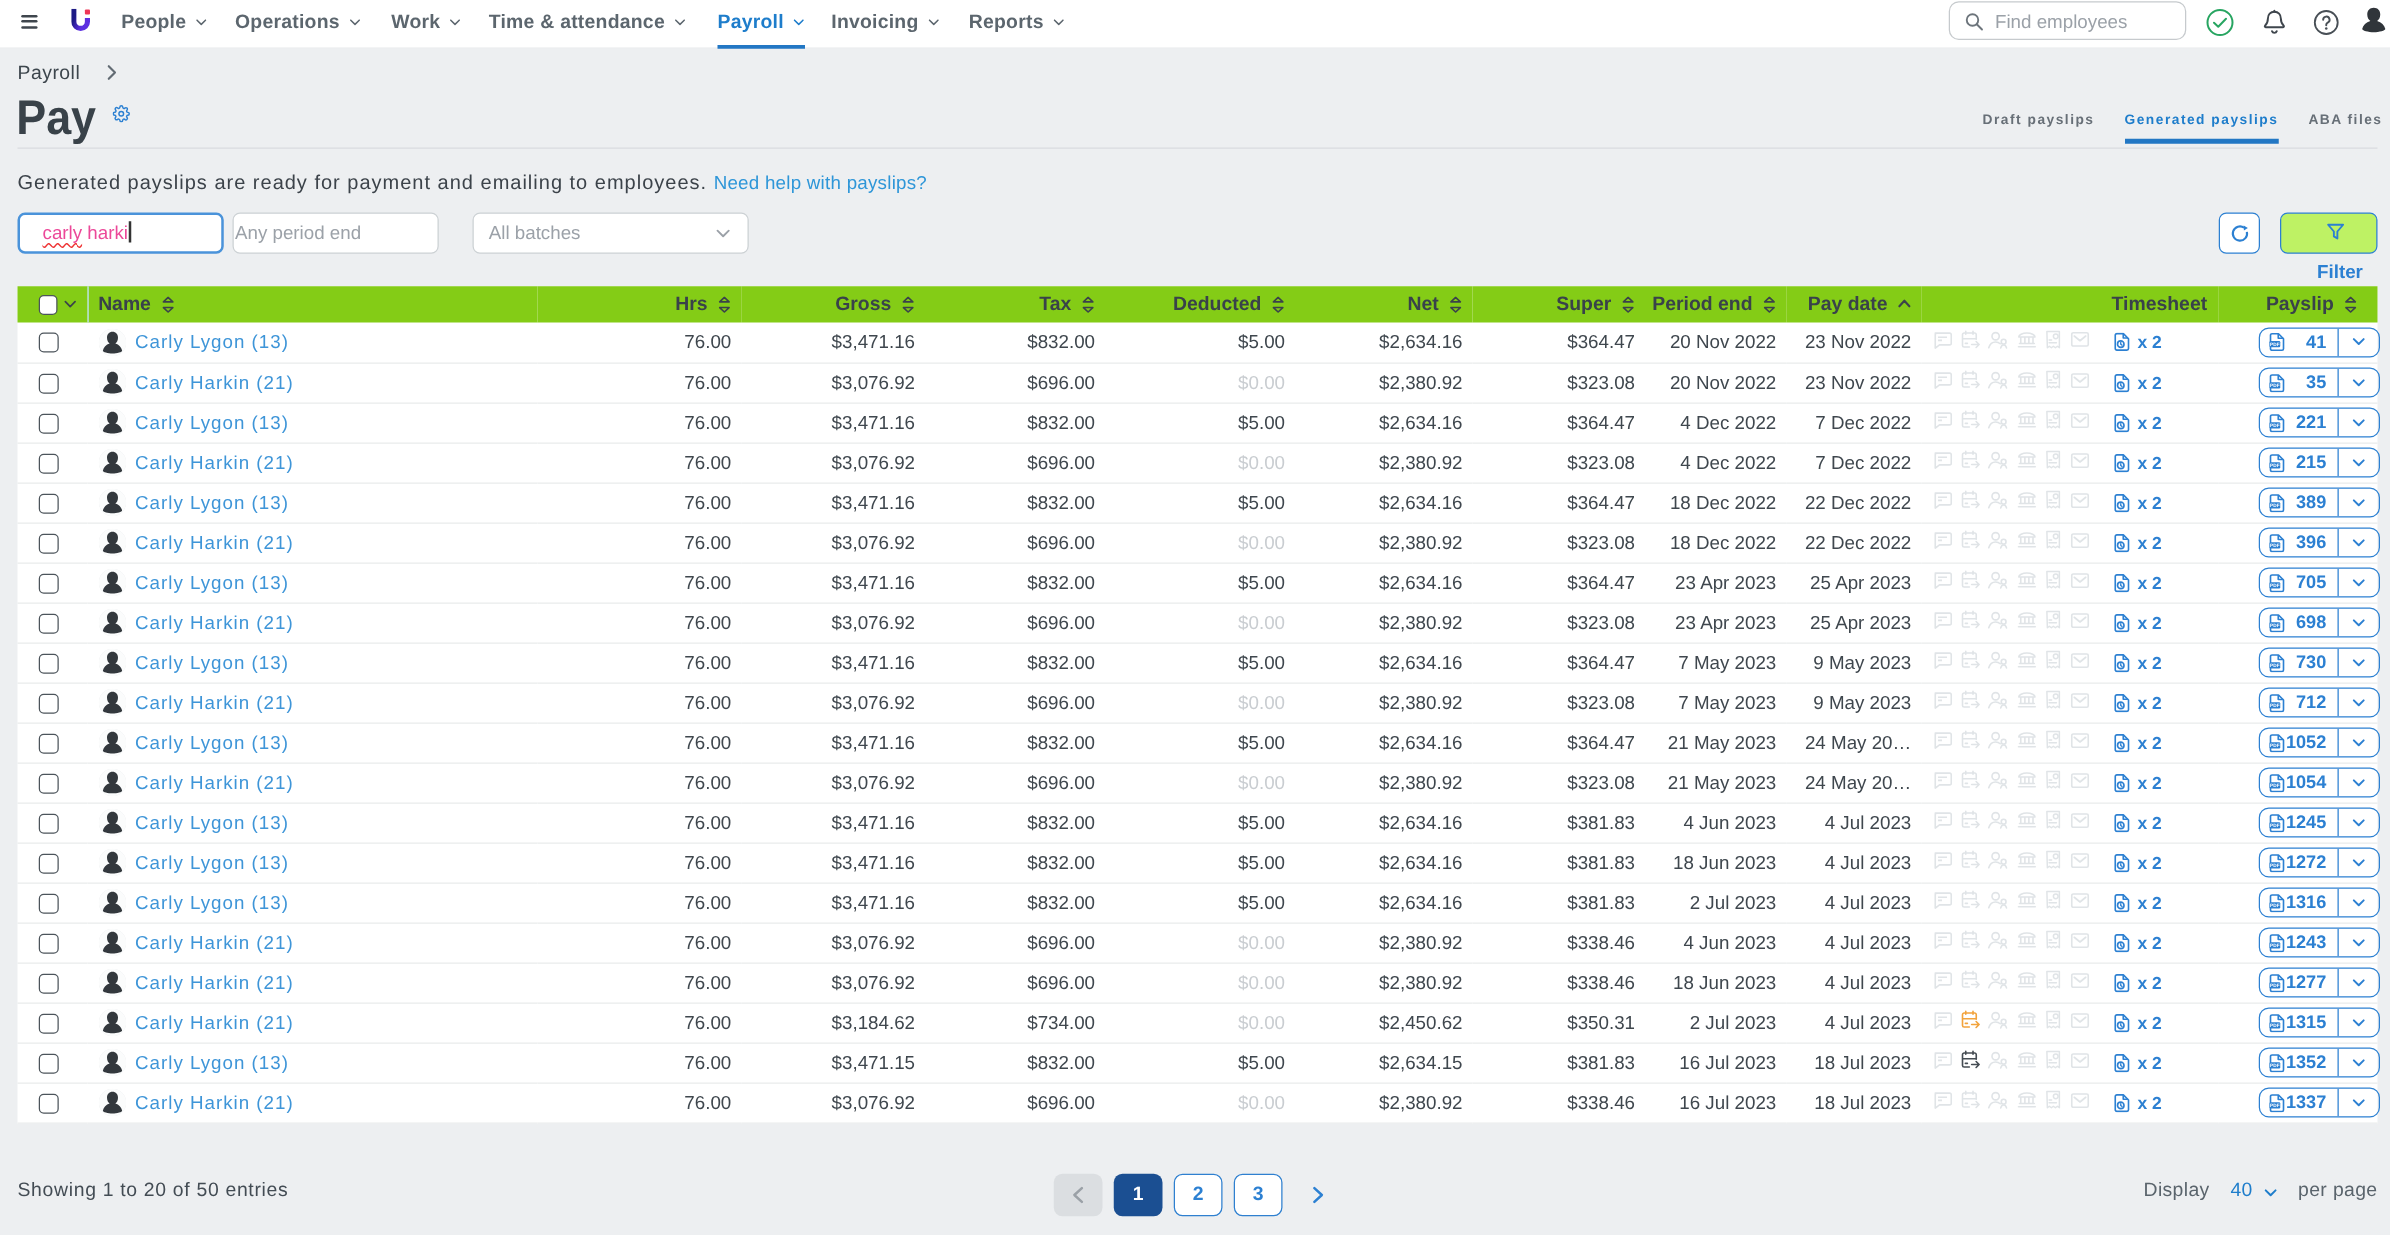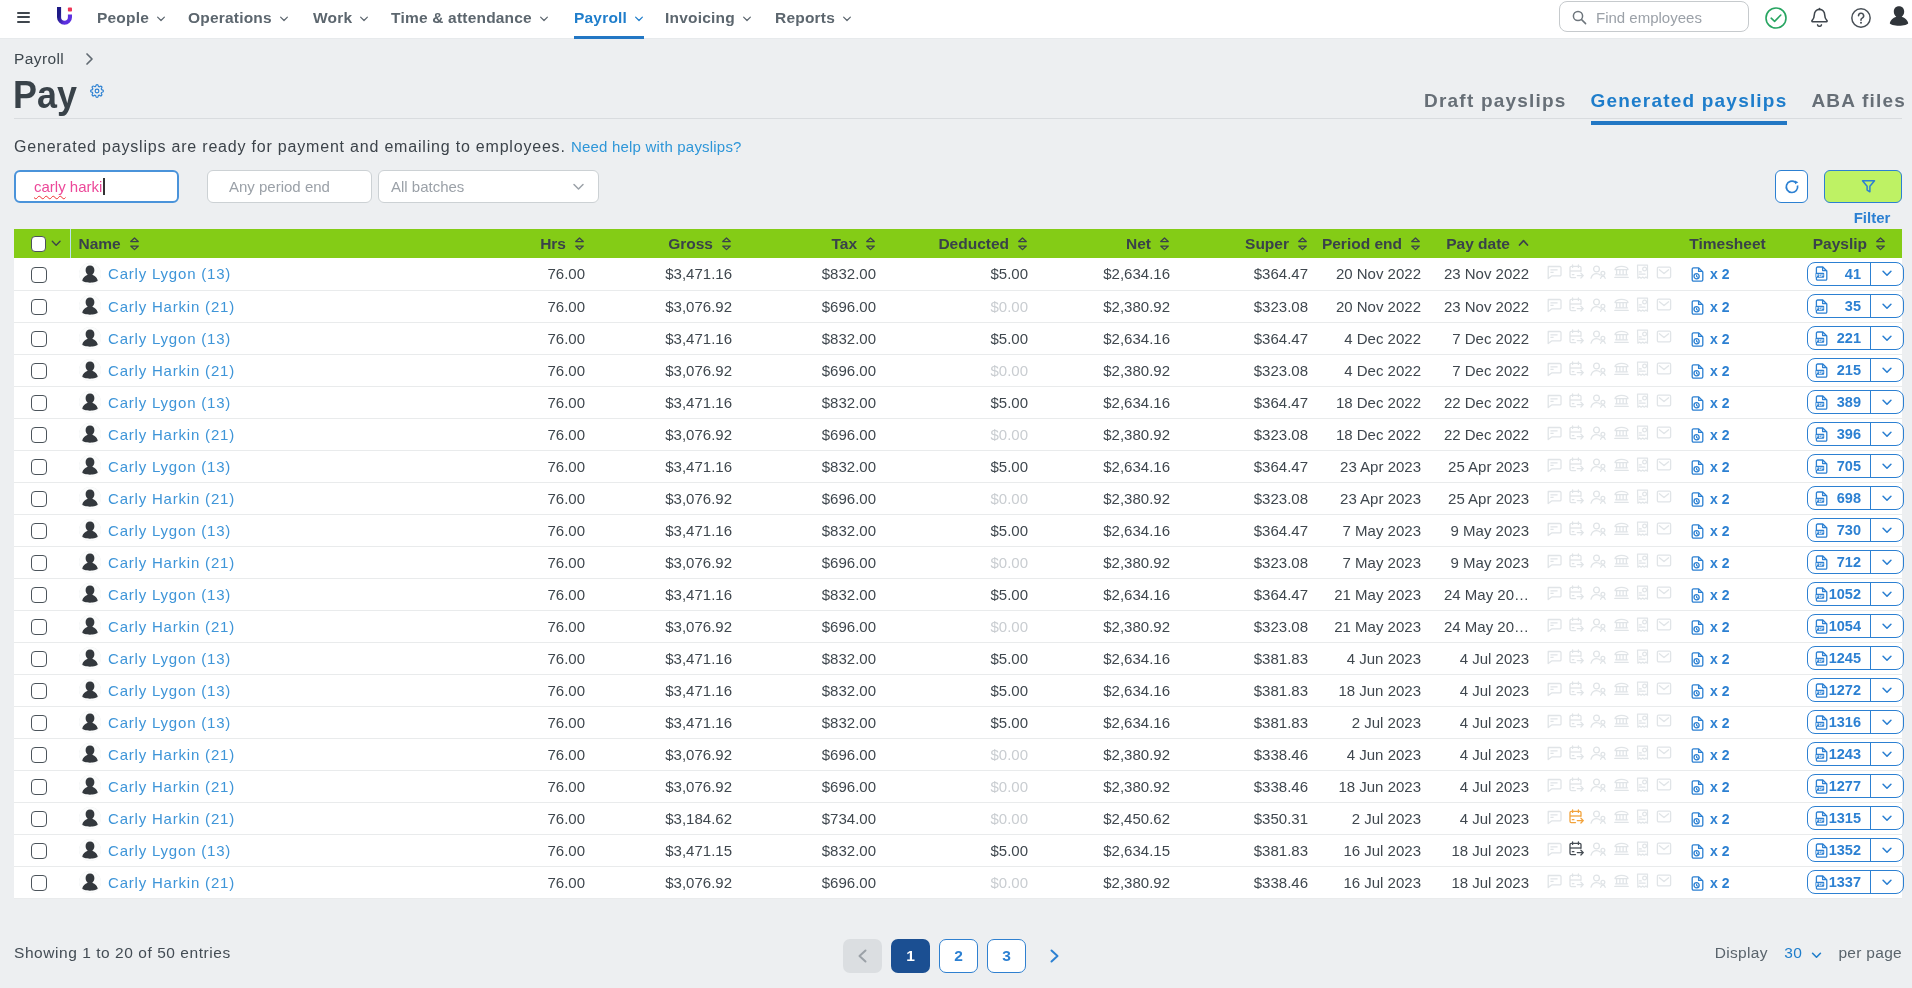--- a/index.html
+++ b/index.html
@@ -18,31 +18,31 @@
 .search .ph { position:absolute; left:36px; top:7px; font-size:15px; color:#9ba1a8; }
 .tico { position:absolute; top:6px; }
 
 
 .crumb { position:absolute; left:14px; top:50px; font-size:15.5px; color:#3d464d; }
 .crumb { letter-spacing:0.4px; } .crumb svg { margin-left:16px; vertical-align:-2px; }
 .title { position:absolute; left:13px; top:73px; font-size:39px; font-weight:bold; color:#394249; transform:scaleX(0.92); transform-origin:left; }
 .gearpos { position:absolute; left:90px; top:84px; }
 .hr1 { position:absolute; left:14px; top:118px; width:1888px; height:1px; background:#d9dcdf; }
 .tabs { position:absolute; top:90px; right:6px; display:flex; gap:24px; }
-.tab { font-size:19px; font-weight:600; color:#676f77; letter-spacing:1.2px; padding-bottom:9px; }
+.tab { font-size:11px; font-weight:600; color:#676f77; letter-spacing:1.2px; padding-bottom:9px; }
 .tab.act { color:#1e7dcb; border-bottom:4px solid #2277c4; }
 .desc { position:absolute; left:14px; top:138px; font-size:16px; letter-spacing:0.8px; color:#3c434a; }
 .desc a { color:#2e96d8; font-size:15px; letter-spacing:0.2px; }
 
 
 .fin { position:absolute; top:170px; height:33px; background:#fff; border:1px solid #ccd1d4; border-radius:6px; font-size:15px; line-height:31px; color:#9ba1a8; }
 .f1 { left:14px; width:165px; border:2px solid #4a93da; line-height:29px; color:#ec4899; padding-left:18px; }
 .f1 .wavy { text-decoration:underline; text-decoration-style:wavy; text-decoration-color:#e33; text-decoration-thickness:1px; text-underline-offset:3px; }
 .f1 .caret { display:inline-block; width:1.5px; height:17px; background:#333; vertical-align:-3px; margin-left:1px; }
-.f2 { left:207px; width:165px; padding-left:21px; }
+.f2 { left:186px; width:165px; padding-left:1px; }
 .f3 { left:378px; width:221px; padding-left:12px; }
 .f3 svg { position:absolute; right:13px; top:12px; }
 .rbtn { position:absolute; left:1775px; top:170px; width:33px; height:33px; background:#fff; border:1px solid #2c80d2; border-radius:6px; text-align:center; }
 .rbtn svg { margin-top:8px; }
 .fbtn { position:absolute; left:1824px; top:170px; width:78px; height:33px; background:#bef264; border:1px solid #2c80d2; border-radius:6px; color:#2c80d2; font-size:15px; font-weight:600; line-height:31px; text-align:center;padding-left:18px; }
 .fbtn svg { vertical-align:-2px; margin-right:7px; }
 
 
 table { position:absolute; left:14px; top:229px; width:1888px; border-collapse:collapse; table-layout:fixed; background:#fff; }
 col.w1{width:56px} col.w2{width:360px} col.w3{width:163px} col.w4{width:147px} col.w5{width:144px}
@@ -1710,15 +1710,15 @@
     </span>
   <span class="pg cur">1</span>
   <span class="pg n">2</span>
   <span class="pg n">3</span>
   <span class="pg next">
       <svg width="11" height="16" viewBox="0 0 11 16">
         <path d="M2.5 2.5 L8.5 8 L2.5 13.5" fill="none" stroke="#2c80d2" stroke-width="2" stroke-linecap="round" stroke-linejoin="round"></path>
       </svg>
     </span>
 </div>
-<div class="disp">Display <span class="b">30</span> <svg width="11" height="7" viewBox="0 0 12 8">
+<div class="disp">Display <span class="b">40</span> <svg width="11" height="7" viewBox="0 0 12 8">
       <path d="M1.5 1.5 L6 6 L10.5 1.5" fill="none" stroke="#1e7dcb" stroke-width="1.8" stroke-linecap="round" stroke-linejoin="round"></path>
     </svg> per page</div>
 
 </body></html>

